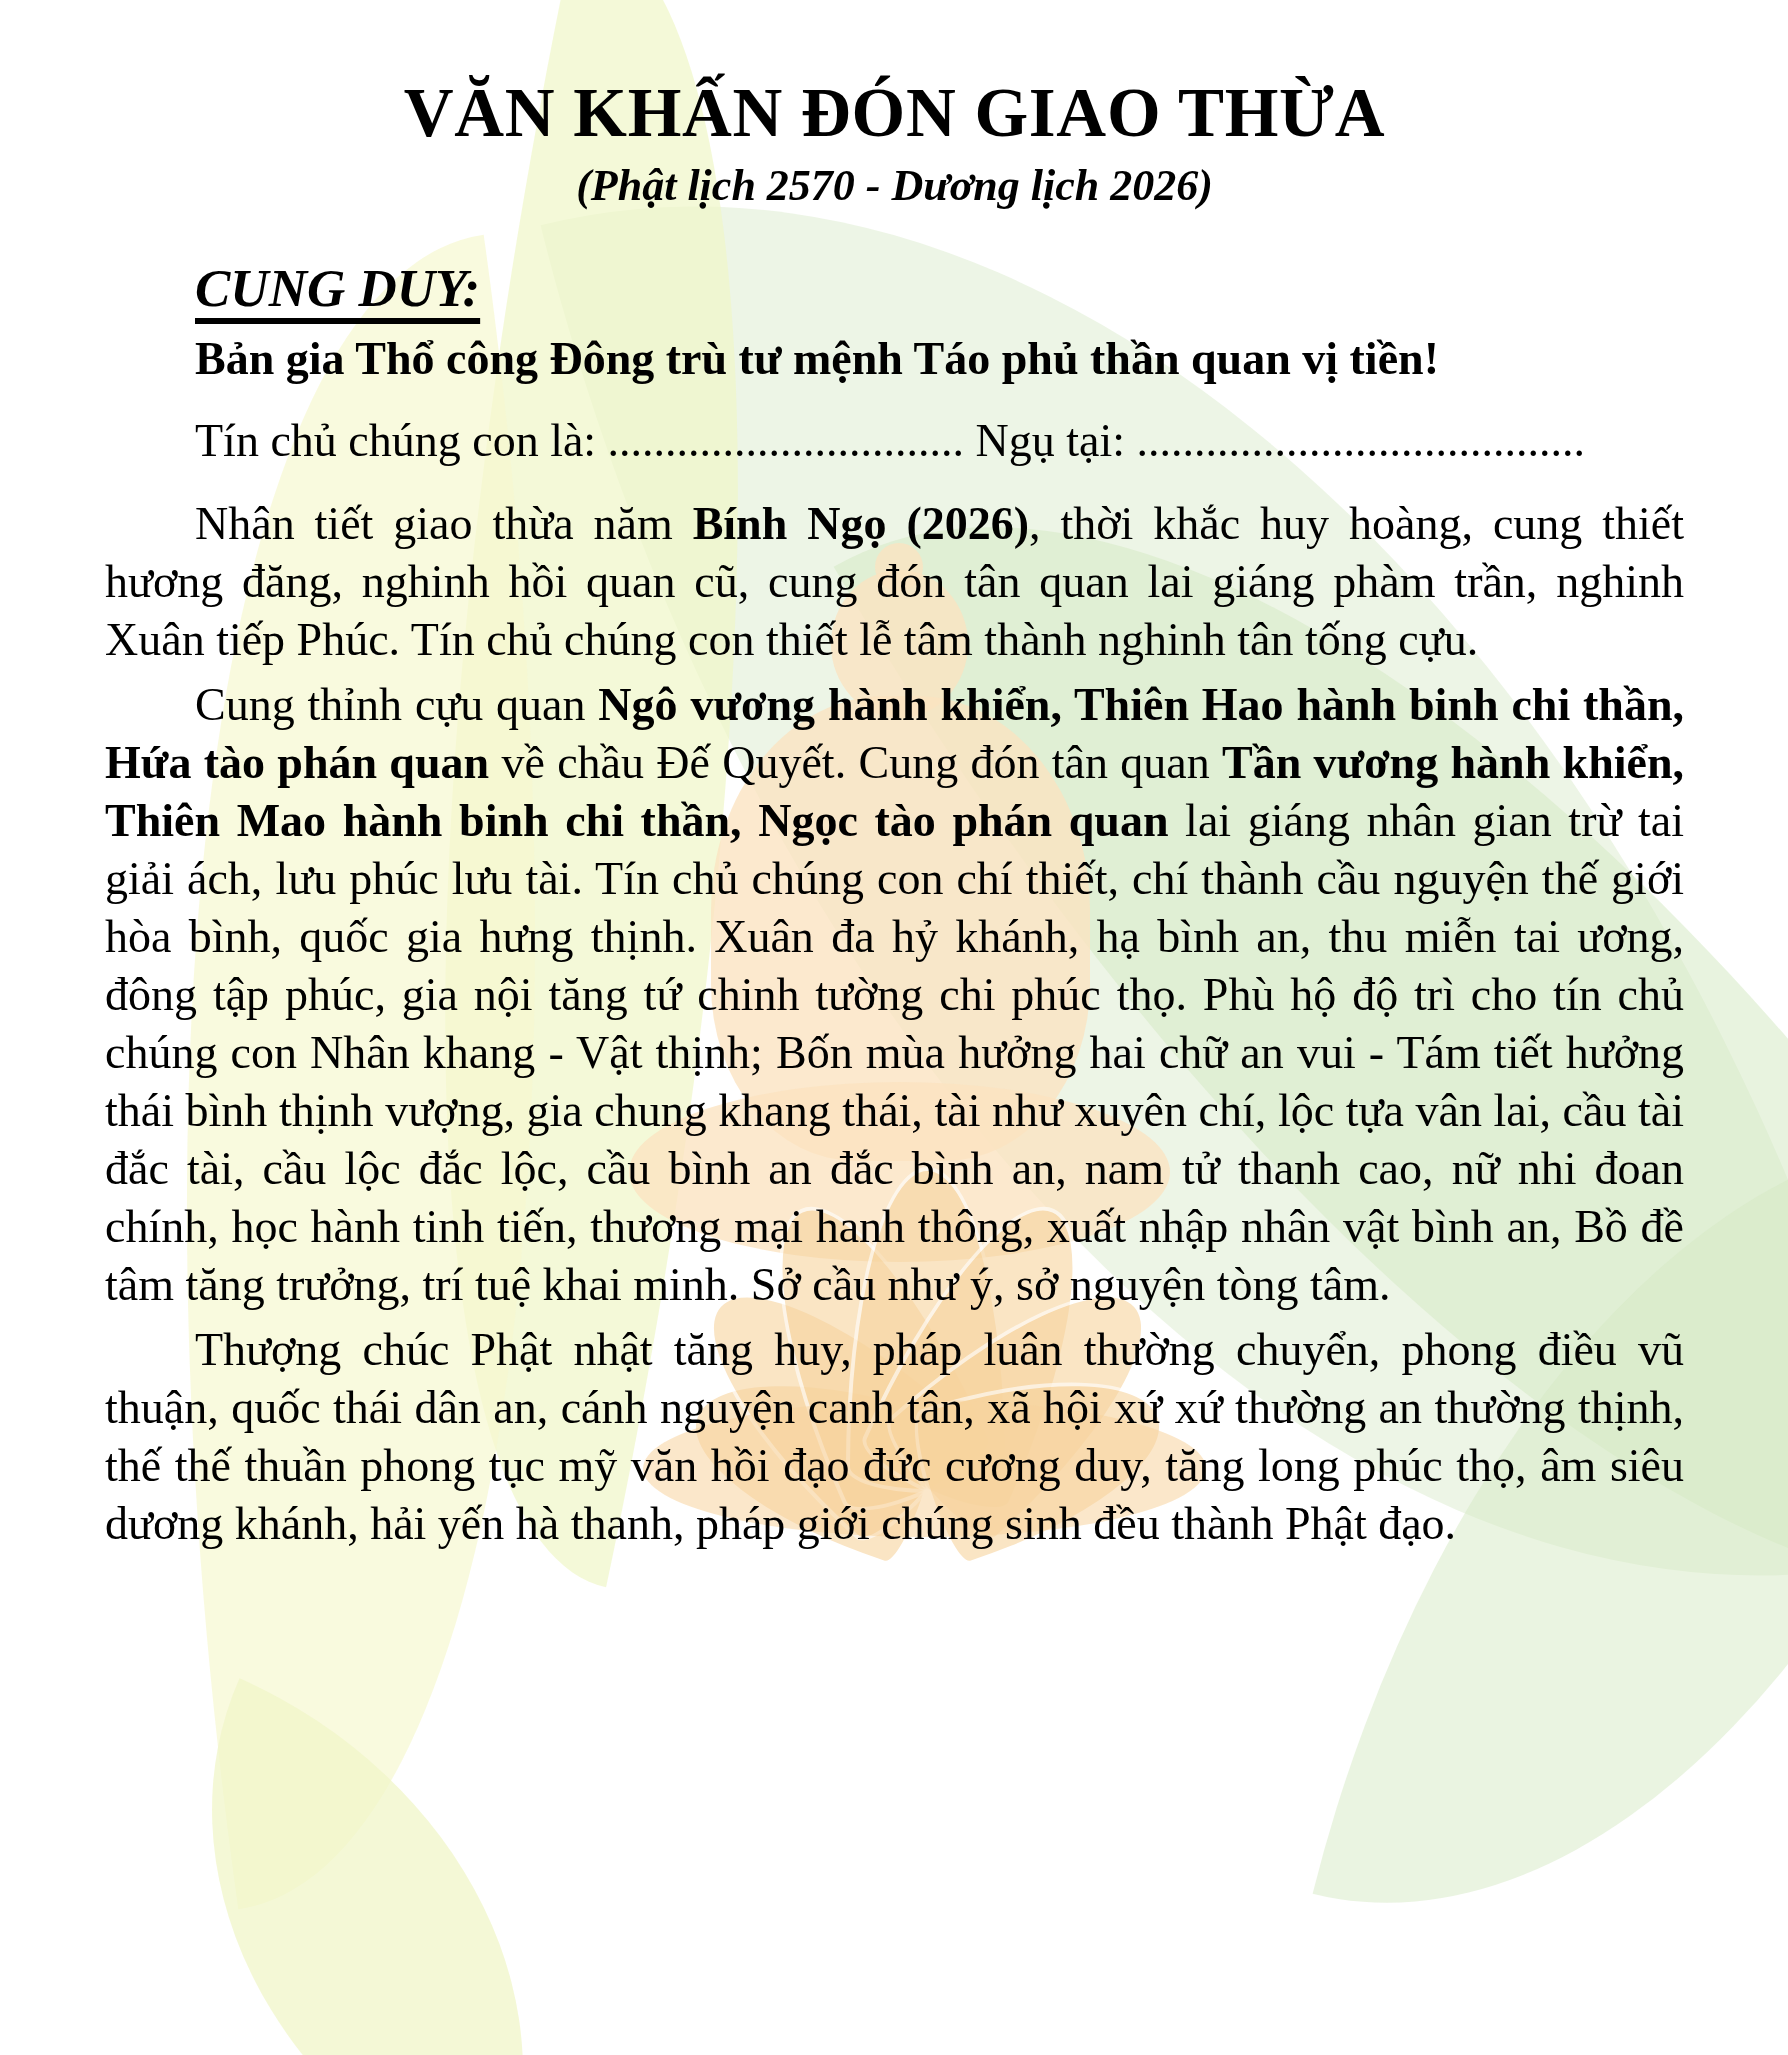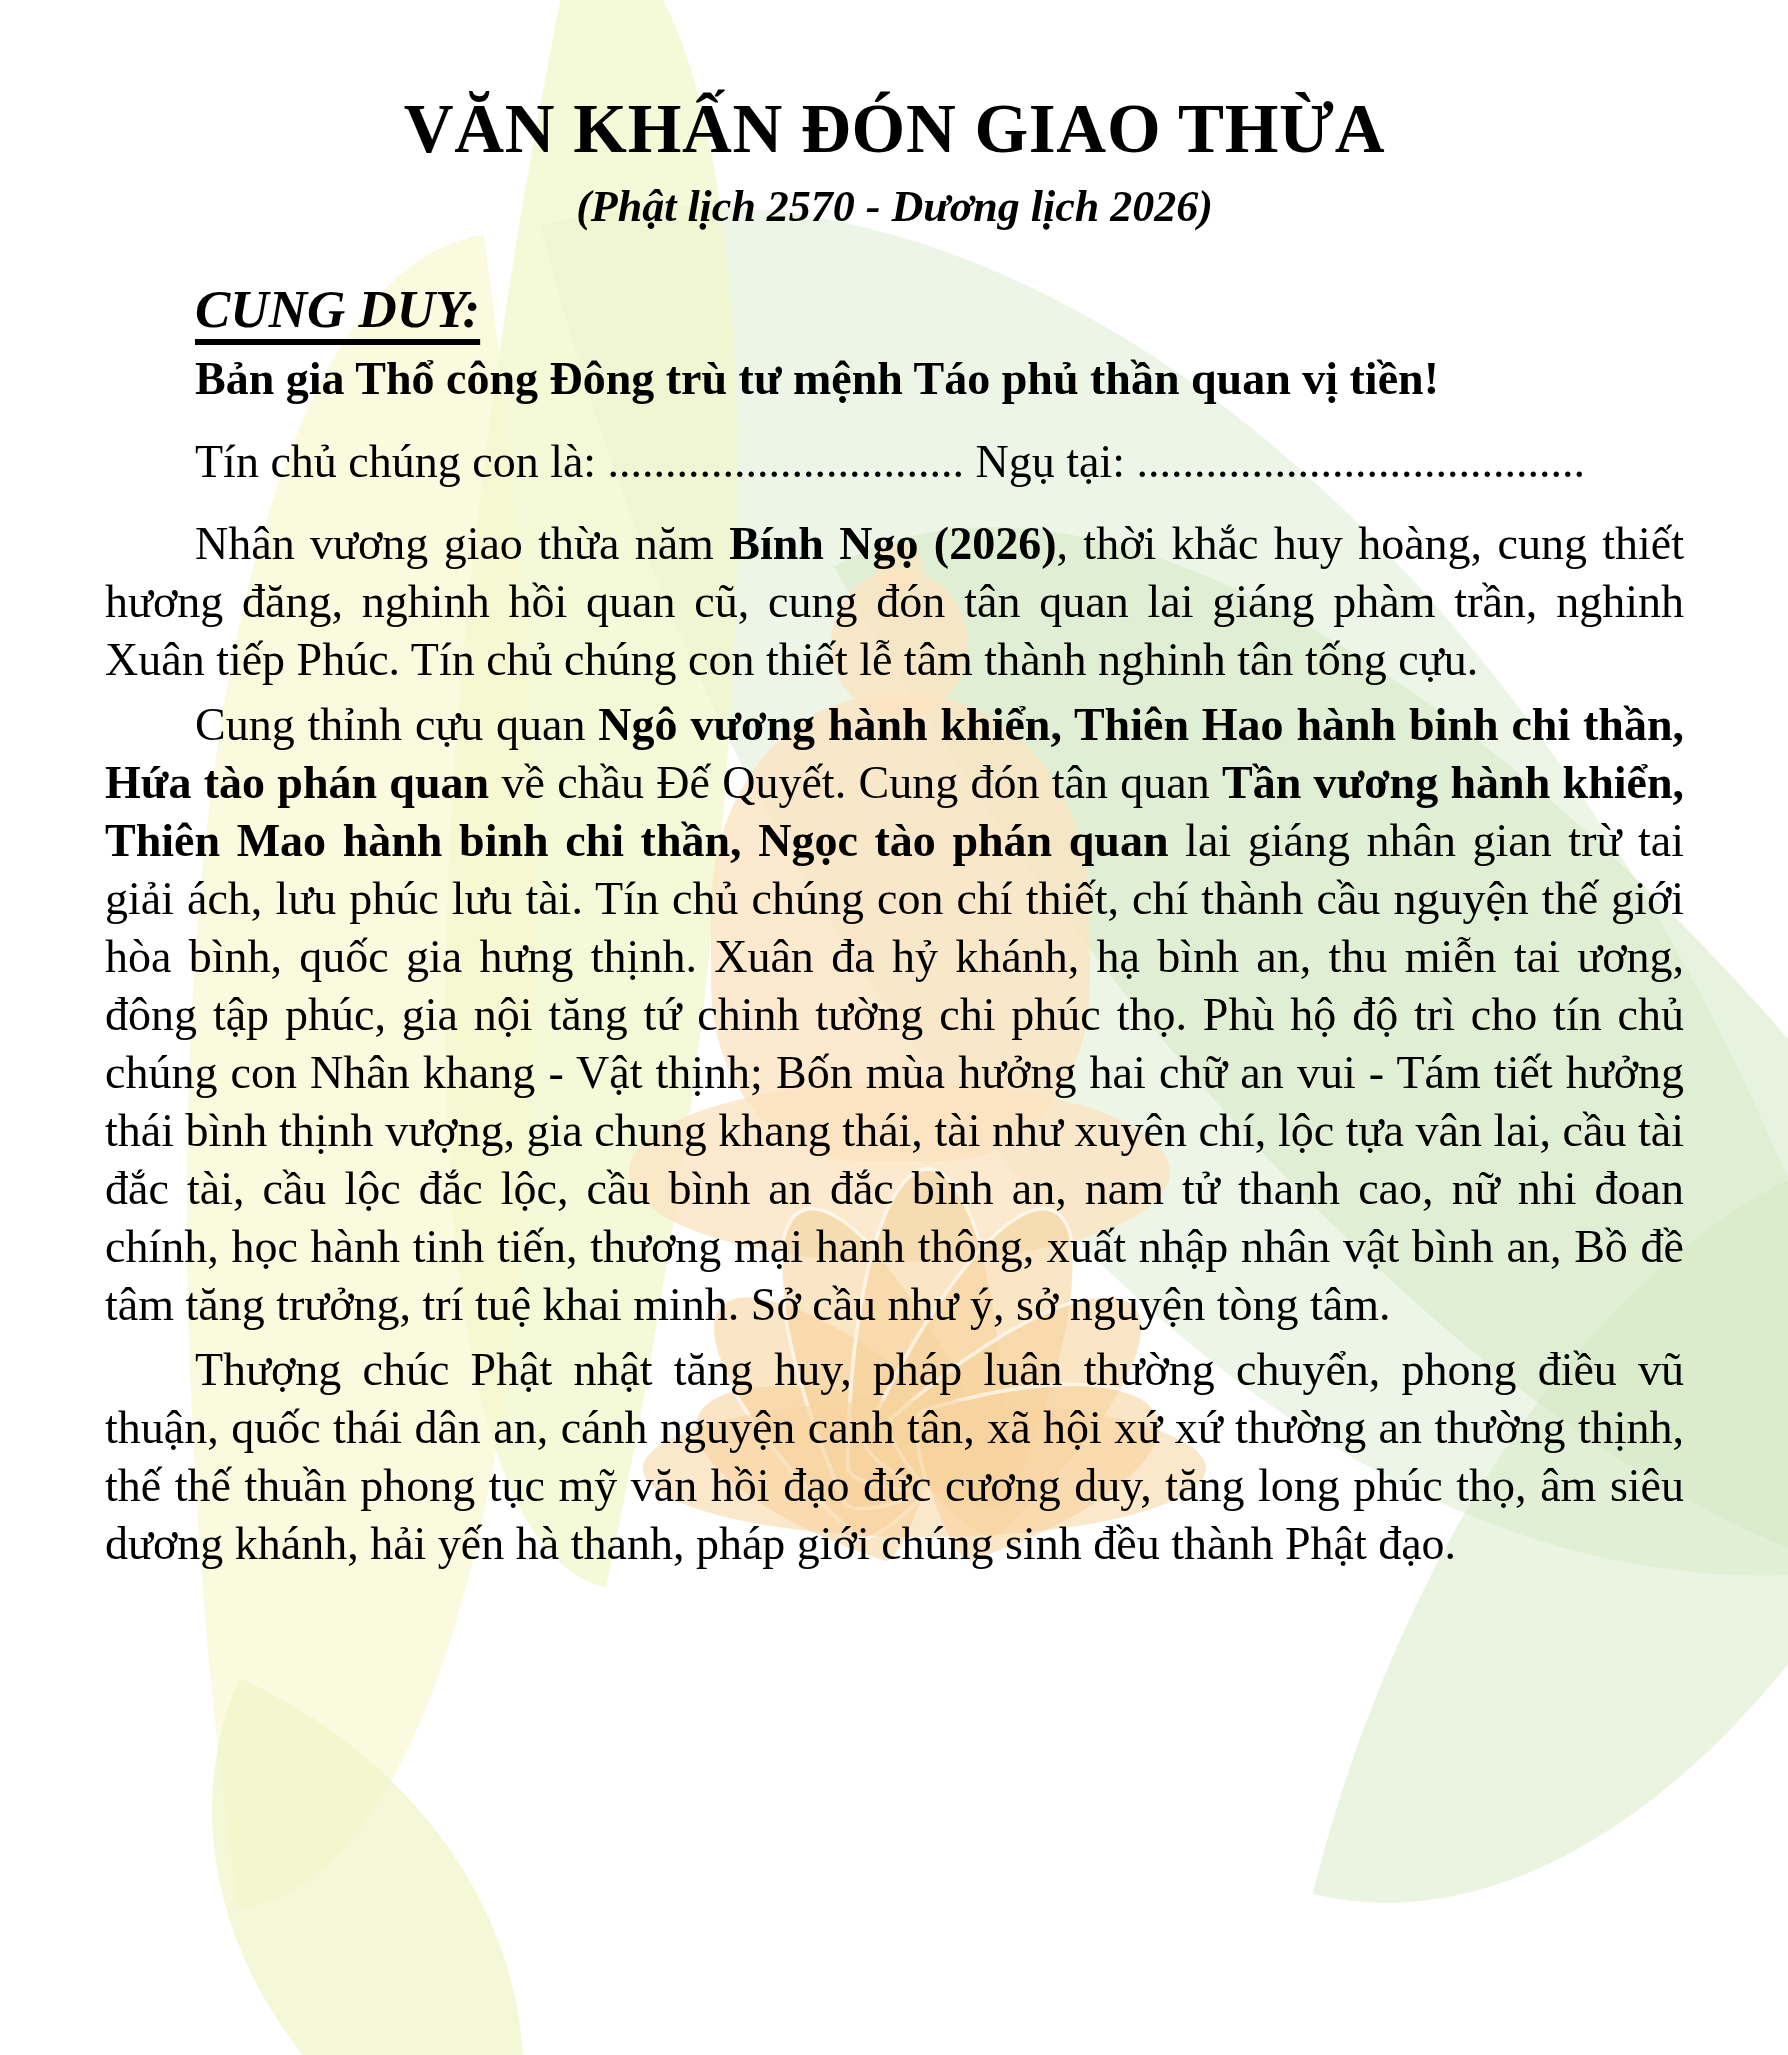--- a/index.html
+++ b/index.html
@@ -53,21 +53,21 @@
   .petal:nth-child(5) { transform: rotate(24deg); }
   .petal:nth-child(6) { transform: rotate(48deg); height: 274px; }
   .petal:nth-child(7) { transform: rotate(72deg); height: 238px; }
   .lotus-base { position: absolute; left: 50%; bottom: -21.6px; width: 563px; height: 137px;
                 margin-left: -281px; border-radius: 50%;
                 background: var(--lotus, #f7d49e); opacity: .55; }
 
   
   .content { position: relative; z-index: 1; padding: 76px 105px 0 105px; }
 
-  .title { margin: 16px; text-align: center; font-size: 69px; line-height: 1.08;
+  .title { margin: 0; text-align: center; font-size: 69px; line-height: 1.08;
            font-weight: bold; letter-spacing: 0.7px; }
   .subtitle { margin: 11.5px 0 0; text-align: center; font-size: 44px; line-height: 1.1;
               font-weight: bold; font-style: italic; }
 
   .paras { margin-top: 45px; }
   .para { margin: 7.2px 0 0; font-size: 46px; line-height: 58px;
           text-align: justify; text-indent: 90px; }
   .para .b { font-weight: bold; }
   .para .i { font-style: italic; margin-top: 15px; }
   .para .u { text-decoration: underline; text-decoration-thickness: 5.8px; text-underline-offset: 11.5px; }
@@ -103,18 +103,18 @@
   </div>
 </div>
 
 <div class="content">
   <h1 class="title">VĂN KHẤN ĐÓN GIAO THỪA</h1>
   <h2 class="subtitle">(Phật lịch 2570 - Dương lịch 2026)</h2>
   <div class="paras">
       <p class="para heading"><span class="b i u">CUNG DUY:</span></p>
       <p class="para bold-para"><span class="b">Bản gia Thổ công Đông trù tư mệnh Táo phủ thần quan vị tiền!</span></p>
       <p class="para fill"><span>Tín chủ chúng con là: </span><span>............................... </span><span>Ngụ tại: </span><span>.......................................</span></p>
-      <p class="para"><span>Nhân vương giao thừa năm </span><span class="b">Bính Ngọ (2026)</span><span>, thời khắc huy hoàng, cung thiết hương đăng, nghinh hồi quan cũ, cung đón tân quan lai giáng phàm trần, nghinh Xuân tiếp Phúc. Tín chủ chúng con thiết lễ tâm thành nghinh tân tống cựu.</span></p>
+      <p class="para"><span>Nhân tiết giao thừa năm </span><span class="b">Bính Ngọ (2026)</span><span>, thời khắc huy hoàng, cung thiết hương đăng, nghinh hồi quan cũ, cung đón tân quan lai giáng phàm trần, nghinh Xuân tiếp Phúc. Tín chủ chúng con thiết lễ tâm thành nghinh tân tống cựu.</span></p>
       <p class="para"><span>Cung thỉnh cựu quan </span><span class="b">Ngô vương hành khiển, Thiên Hao hành binh chi thần, Hứa tào phán quan</span><span> về chầu Đế Quyết. Cung đón tân quan </span><span class="b">Tần vương hành khiển, Thiên Mao hành binh chi thần, Ngọc tào phán quan</span><span> lai giáng nhân gian trừ tai giải ách, lưu phúc lưu tài. Tín chủ chúng con chí thiết, chí thành cầu nguyện thế giới hòa bình, quốc gia hưng thịnh. Xuân đa hỷ khánh, hạ bình an, thu miễn tai ương, đông tập phúc, gia nội tăng tứ chinh tường chi phúc thọ. Phù hộ độ trì cho tín chủ chúng con Nhân khang - Vật thịnh; Bốn mùa hưởng hai chữ an vui - Tám tiết hưởng thái bình thịnh vượng, gia chung khang thái, tài như xuyên chí, lộc tựa vân lai, cầu tài đắc tài, cầu lộc đắc lộc, cầu bình an đắc bình an, nam tử thanh cao, nữ nhi đoan chính, học hành tinh tiến, thương mại hanh thông, xuất nhập nhân vật bình an, Bồ đề tâm tăng trưởng, trí tuệ khai minh. Sở cầu như ý, sở nguyện tòng tâm.</span></p>
       <p class="para"><span>Thượng chúc Phật nhật tăng huy, pháp luân thường chuyển, phong điều vũ thuận, quốc thái dân an, cánh nguyện canh tân, xã hội xứ xứ thường an thường thịnh, thế thế thuần phong tục mỹ văn hồi đạo đức cương duy, tăng long phúc thọ, âm siêu dương khánh, hải yến hà thanh, pháp giới chúng sinh đều thành Phật đạo.</span></p>
     </div>
 </div>
 
 
 </body></html>

